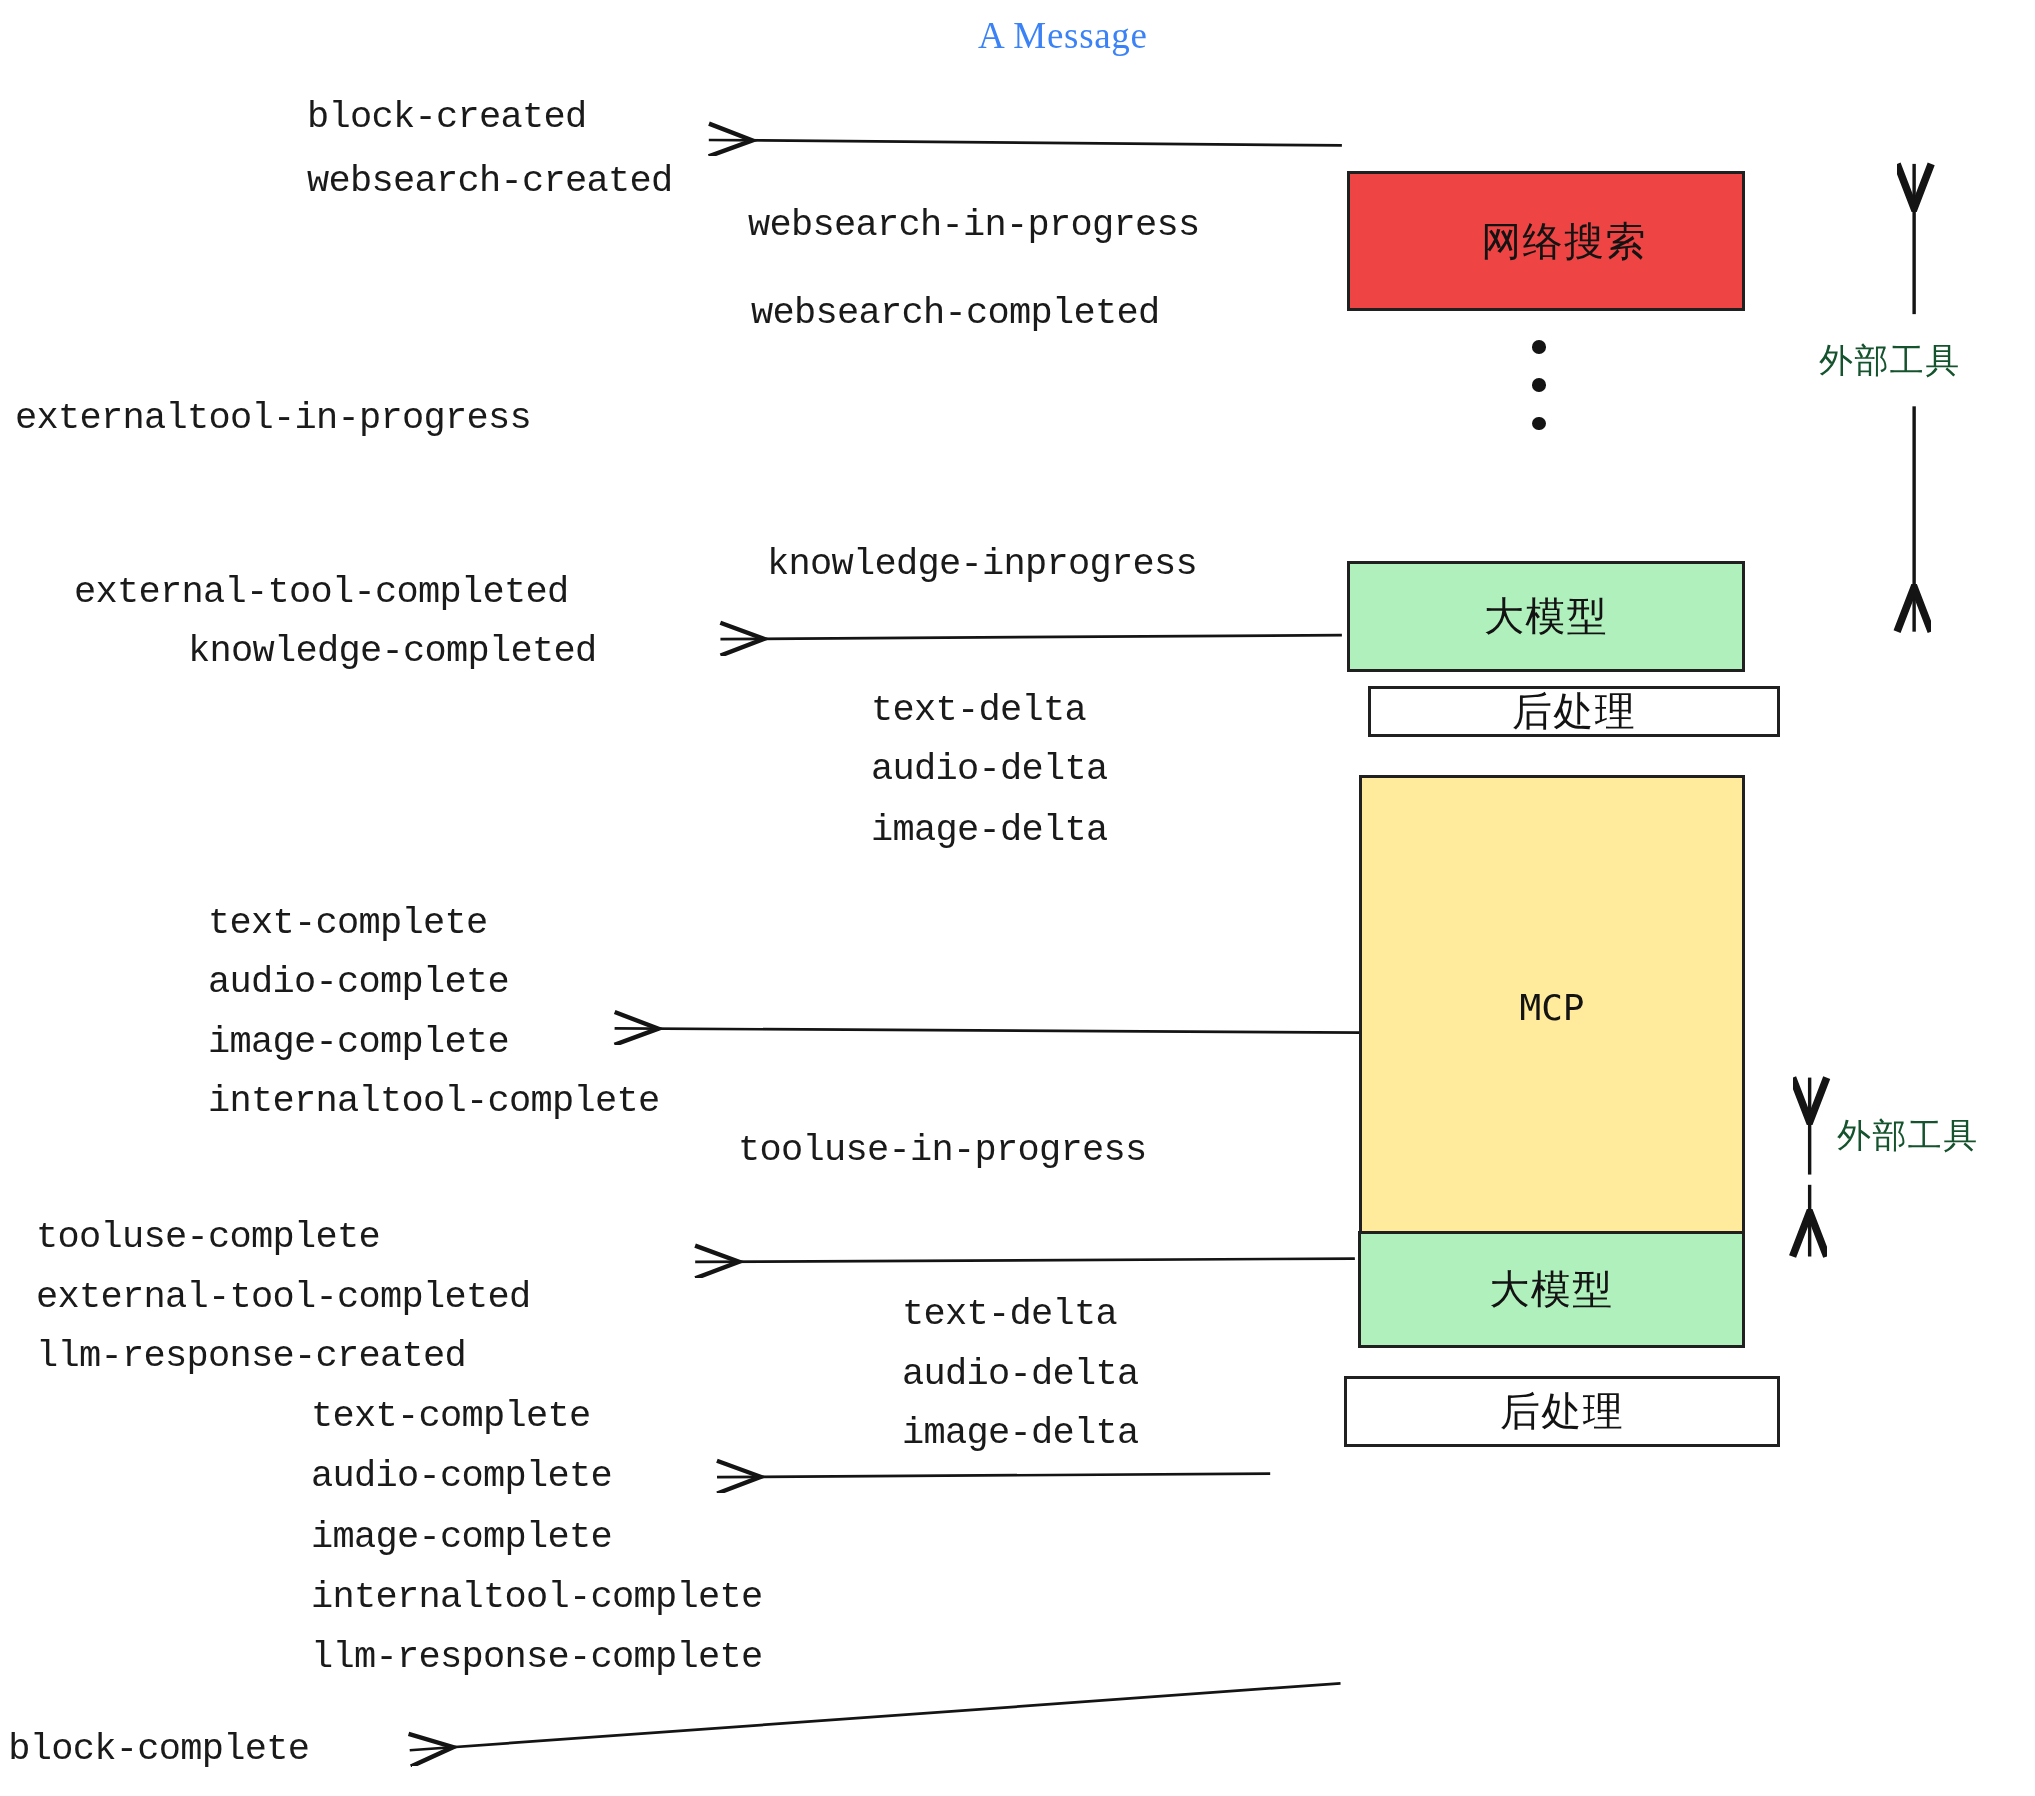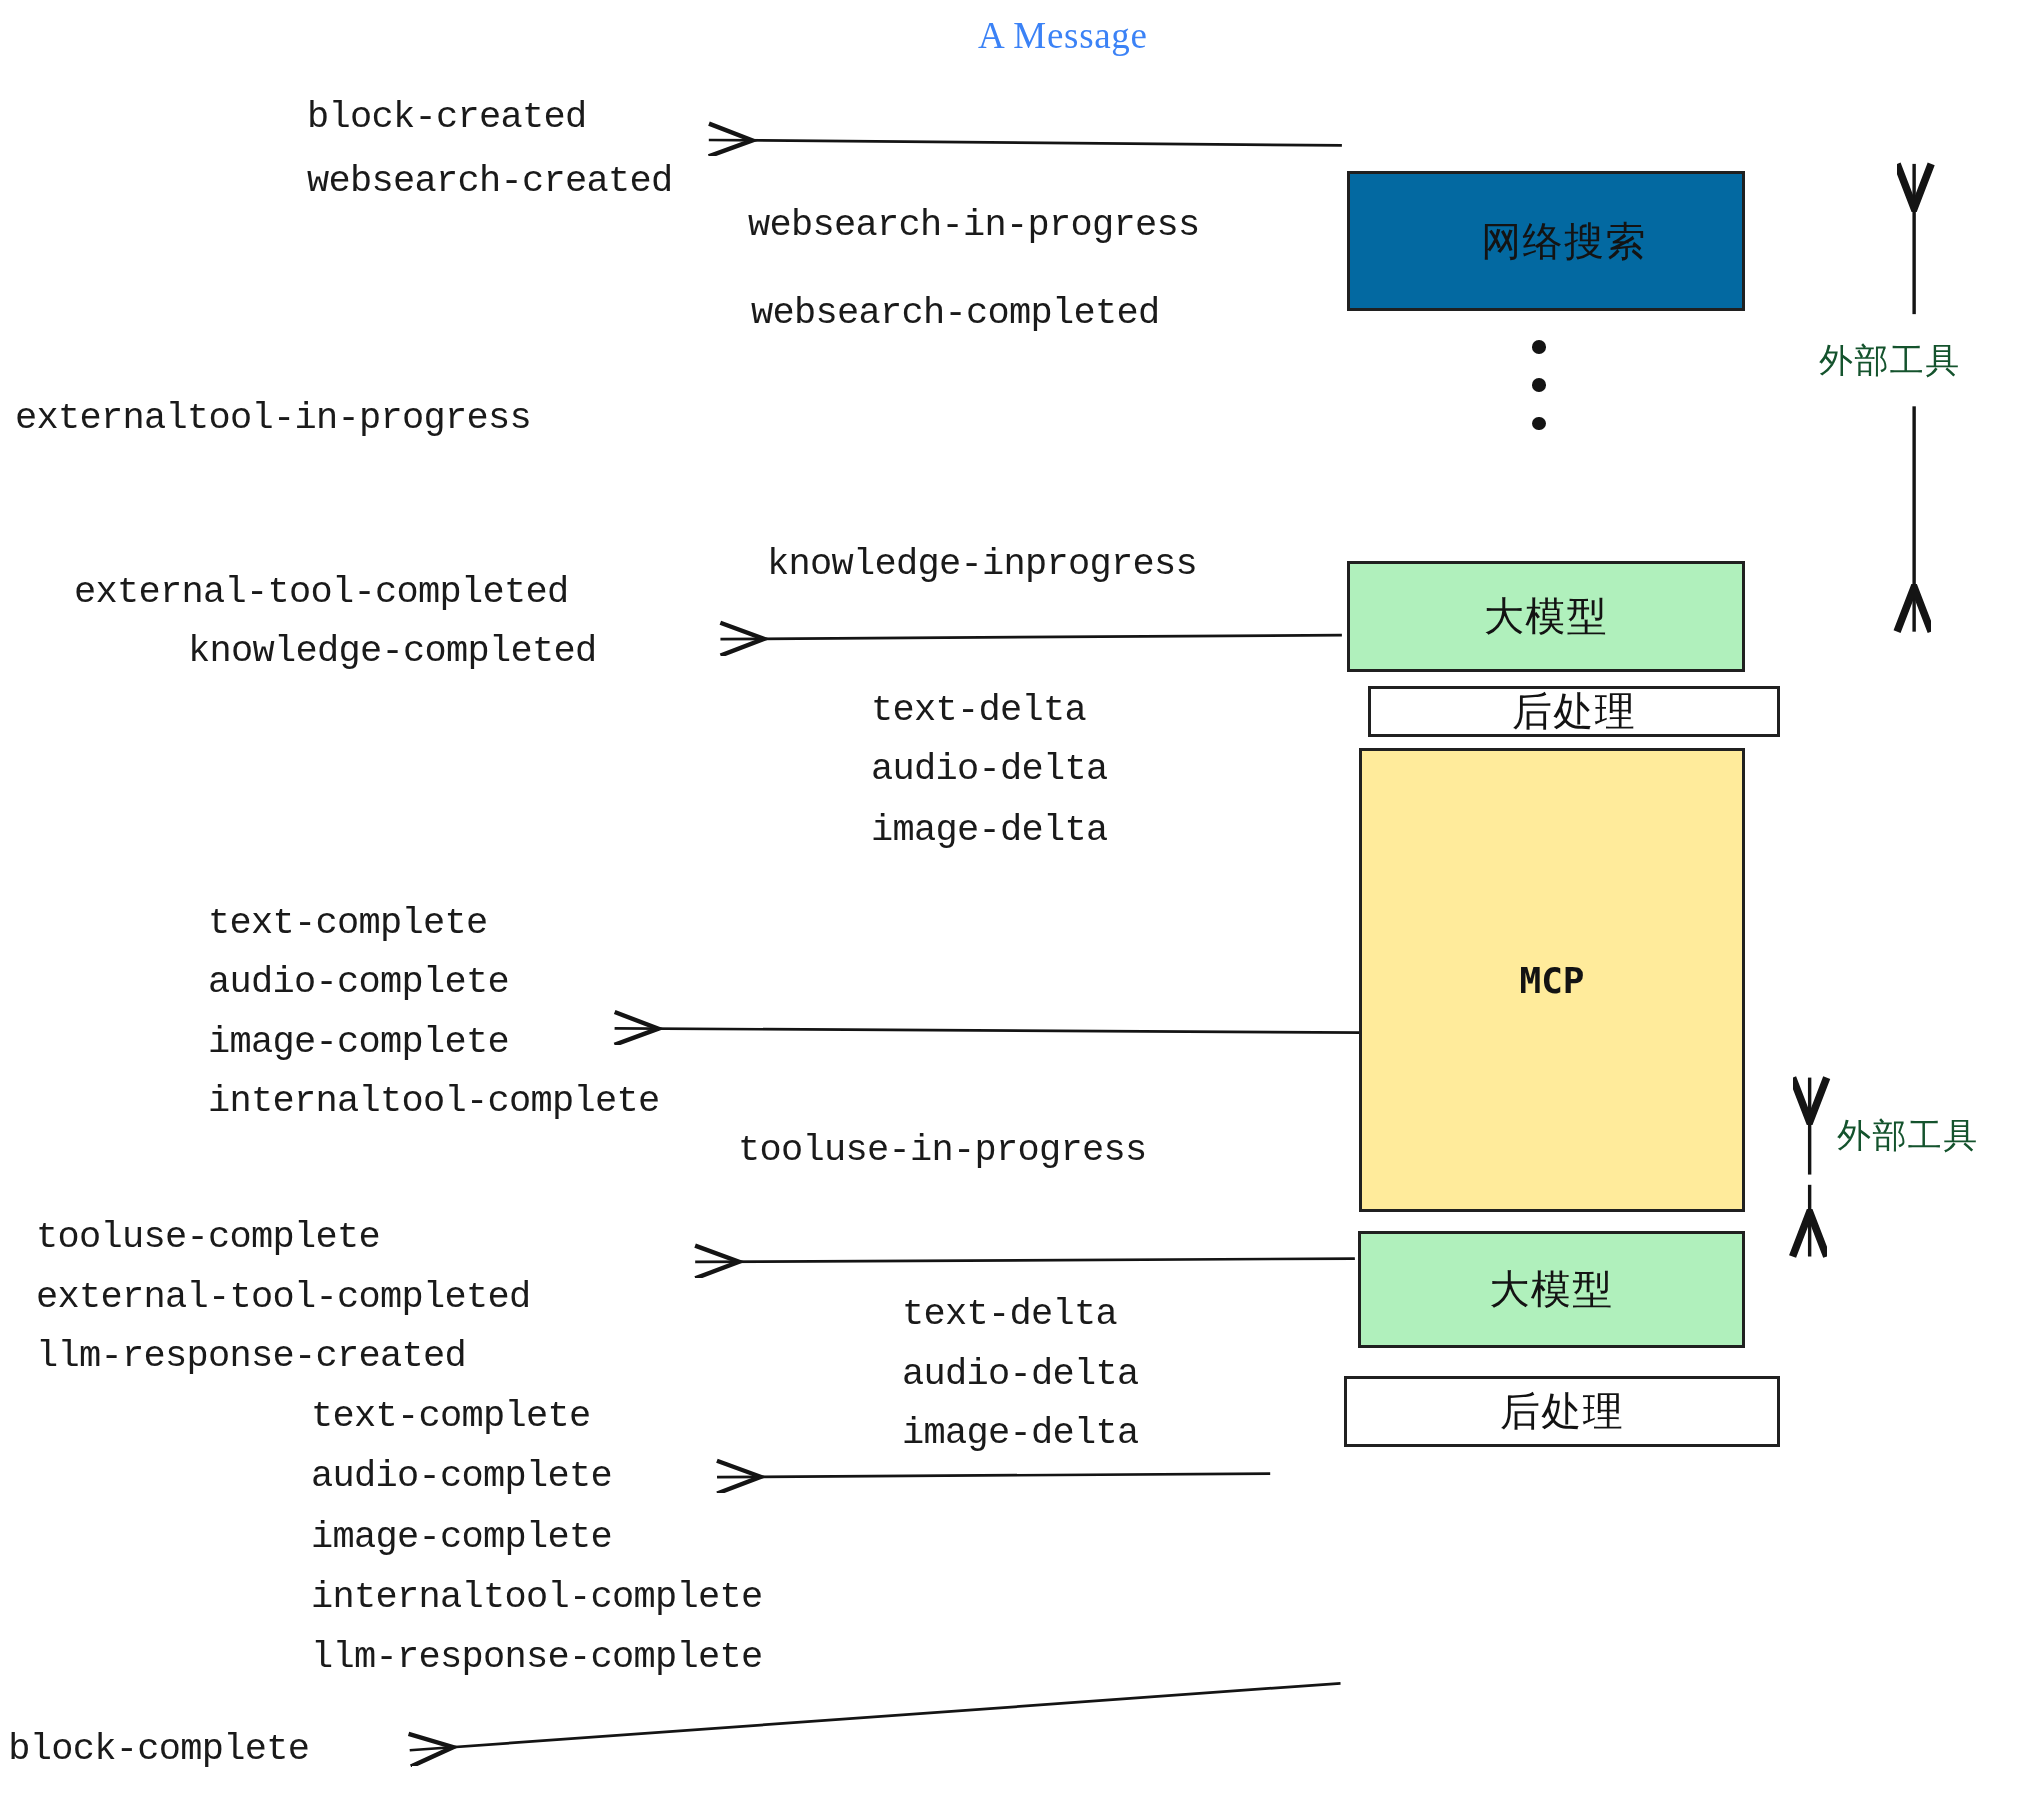--- a/index.html
+++ b/index.html
@@ -38,22 +38,23 @@
     align-items:center;
     justify-content:center;
     font-family:"DejaVu Sans","Liberation Sans",sans-serif;
     font-size:40px;
     color:#131313;
     letter-spacing:1.4px;
   }
   .box.mono{
     font-family:"DejaVu Sans Mono","Liberation Mono",monospace;
     font-size:36px;
-    font-weight:bold;
+    font-weight:normal;
     letter-spacing:0;
+    margin-top:27px;
   }
 
   .dots{position:absolute;}
   .dots i{
     display:block;
     width:13.7px;height:13.7px;border-radius:50%;
     background:#141414;
     margin-bottom:24.6px;
   }
 
@@ -133,21 +134,21 @@
   <div class="lbl" style="left:902px;top:1415px;">image-delta</div>
 
   <div class="lbl" style="left:311px;top:1398px;">text-complete</div>
   <div class="lbl" style="left:311px;top:1458px;">audio-complete</div>
   <div class="lbl" style="left:311px;top:1519px;">image-complete</div>
   <div class="lbl" style="left:311px;top:1579px;">internaltool-complete</div>
   <div class="lbl" style="left:311px;top:1639px;">llm-response-complete</div>
 
   <div class="lbl" style="left:8.2px;top:1731px;">block-complete</div>
 
-  <div class="box" style="left:1347px;top:171px;width:398px;height:140px;background:#0369a1;padding-left:36px;">
+  <div class="box" style="left:1347px;top:171px;width:398px;height:140px;background:#ef4444;padding-left:36px;">
     <span>网络搜索</span>
   </div>
 
   <div class="dots" style="left:1532px;top:340px;">
     <i></i>
     <i></i>
     <i></i>
   </div>
 
 

